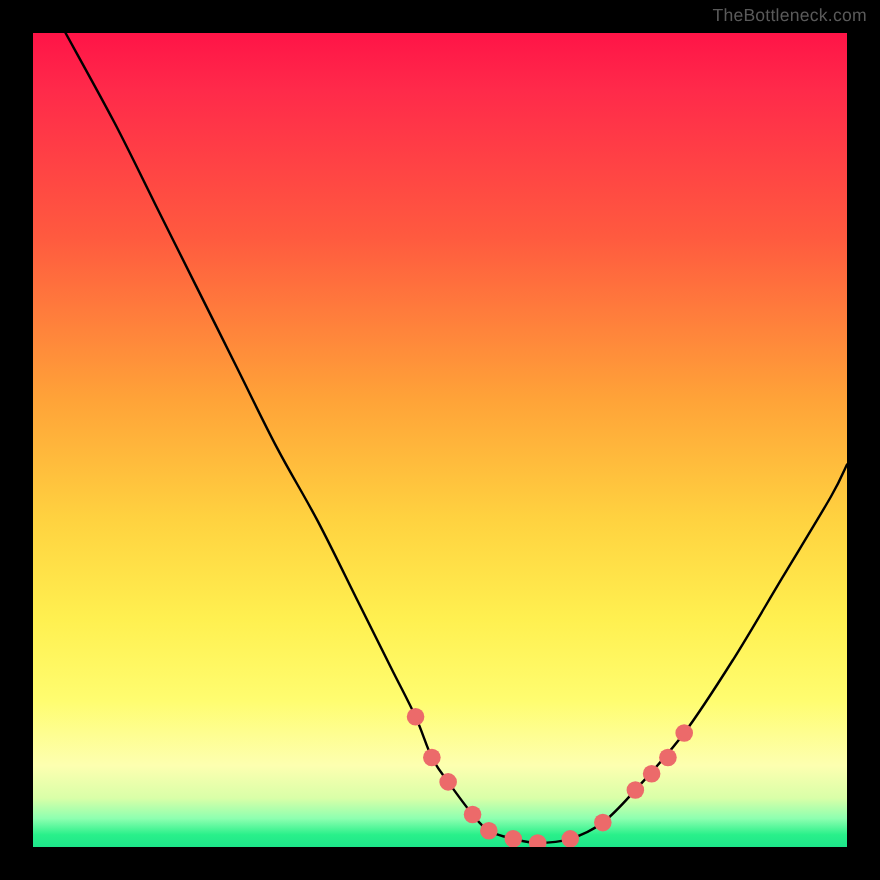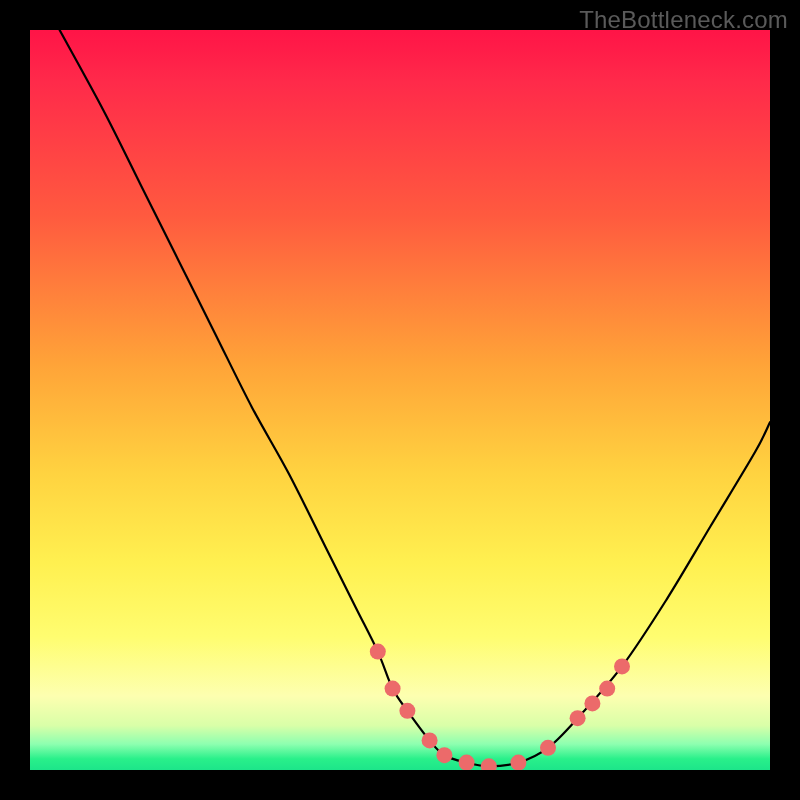--- a/index.html
+++ b/index.html
@@ -46,21 +46,21 @@
   }
   svg.curve {
     position: absolute;
     inset: 0;
   }
   .attribution {
     position: absolute;
     top: 6px;
     right: 12px;
     color: #5a5a5a;
-    font-size: 24px;
+    font-size: 16px;
     font-weight: 500;
     letter-spacing: 0.2px;
   }
 </style>
 </head>
 <body>
 
 <div class="stage">
 
   <div class="plot-area">

